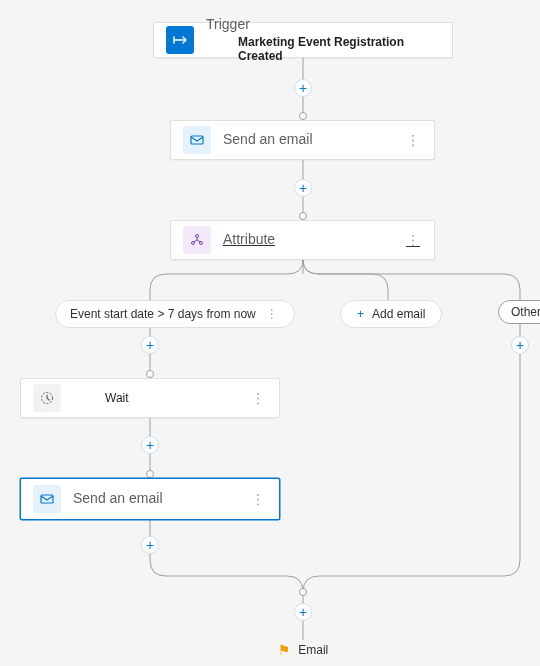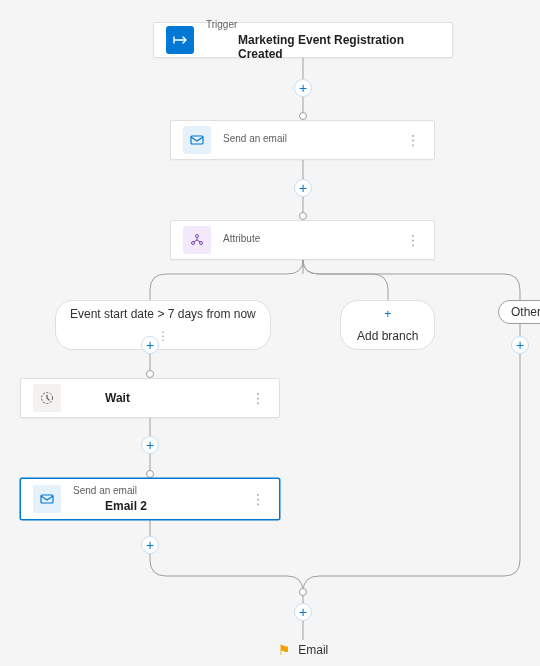--- a/index.html
+++ b/index.html
@@ -48,21 +48,21 @@
     align-items: center;
     justify-content: center;
     flex-shrink: 0;
   }
   .icon-box.trigger { background: #0078d4; }
   .icon-box.email   { background: #e5f1fb; }
   .icon-box.attr    { background: #f3e9fb; }
   .icon-box.wait    { background: #f3f2f1; }
   .node .text { flex: 1; min-width: 0; }
   .node .text .label {
-    font-size: 10px;
+    font-size: 14px;
     color: #605e5c;
     line-height: 1.2;
     margin-bottom: 2px;
   }
   .node .text .title {
     font-size: 12px;
     color: #201f1e;
     font-weight: 600;
     line-height: 1.2;
     margin-left: 32px;
@@ -107,21 +107,20 @@
     position: absolute;
     background: #fff;
     border: 1px solid #e1dfdd;
     border-radius: 18px;
     padding: 6px 14px;
     display: flex;
     align-items: center;
     gap: 8px;
     font-size: 12px;
     color: #323130;
-    flex-direction: column;
   }
   .pill .more { color: #a19f9d; cursor: pointer; padding: 0 2px; }
 
   
   .exit {
     position: absolute;
     display: flex;
     align-items: center;
     gap: 8px;
     font-size: 12px;
@@ -186,21 +185,21 @@
     </div>
     <div class="text">
       <div class="label">Send an email</div>
     </div>
     <div class="more">⋮</div>
   </div>
 
   <div class="add-btn" style="left:303px; top:188px;">+</div>
   <div class="node-dot" style="left:303px; top:216px;"></div>
 
-  <div class="node" style="left:170px; top:220px; width:265px; height:40px; padding:6px 12px;">
+  <div class="node" style="left:170px; top:220px; width:265px; height:40px; padding:6px 12px;text-decoration:underline;">
     <div class="icon-box attr">
       <svg width="14" height="14" viewBox="0 0 14 14">
           <circle cx="7" cy="3" r="1.5" fill="none" stroke="#7b4bb7" stroke-width="1"></circle>
           <circle cx="3" cy="10" r="1.5" fill="none" stroke="#7b4bb7" stroke-width="1"></circle>
           <circle cx="11" cy="10" r="1.5" fill="none" stroke="#7b4bb7" stroke-width="1"></circle>
           <path d="M7 4.5 V7 M7 7 L3.5 9 M7 7 L10.5 9" stroke="#7b4bb7" stroke-width="1" fill="none"></path>
         </svg>
     </div>
     <div class="text">
       <div class="label">Attribute</div>
@@ -208,58 +207,57 @@
     <div class="more">⋮</div>
   </div>
 
   <div class="pill" style="left:55px; top:300px;">
     <span>Event start date &gt; 7 days from now</span>
     <span class="more">⋮</span>
   </div>
 
   <div class="pill" style="left:340px; top:300px; padding:6px 16px;">
     <span style="color:#0078d4; font-weight:400;">+</span>
-    <span>Add branch</span>
+    <span>Add email</span>
   </div>
 
   <div class="pill" style="left:498px; top:300px; padding:4px 12px; border-color:#a19f9d;">
     <span>Other</span>
   </div>
 
   <div class="add-btn" style="left:150px; top:345px;">+</div>
   <div class="node-dot" style="left:150px; top:374px;"></div>
 
   <div class="add-btn" style="left:520px; top:345px;">+</div>
 
   <div class="node" style="left:20px; top:378px; width:260px; height:40px; padding:6px 12px;">
     <div class="icon-box wait">
       <svg width="14" height="14" viewBox="0 0 14 14">
           <circle cx="7" cy="7" r="5.5" fill="none" stroke="#605e5c" stroke-width="1" stroke-dasharray="2 1.5"></circle>
           <path d="M7 4 V7 L9 9" stroke="#605e5c" stroke-width="1.2" fill="none" stroke-linecap="round"></path>
         </svg>
     </div>
     <div class="text">
-      <div class="title" style="font-weight:700;">Wait</div>
+      <div class="title" style="font-weight:400;">Wait</div>
     </div>
     <div class="more">⋮</div>
   </div>
 
   <div class="add-btn" style="left:150px; top:445px;">+</div>
   <div class="node-dot" style="left:150px; top:474px;"></div>
 
   <div class="node selected" style="left:20px; top:478px; width:260px; height:42px; padding:6px 12px;">
     <div class="icon-box email">
       <svg width="14" height="14" viewBox="0 0 14 14">
           <rect x="1" y="3" width="12" height="8" rx="1" fill="none" stroke="#0078d4" stroke-width="1.2"></rect>
           <path d="M1 4 L7 8 L13 4" stroke="#0078d4" stroke-width="1.2" fill="none"></path>
         </svg>
     </div>
     <div class="text">
       <div class="label">Send an email</div>
-      <div class="title">Email 2</div>
     </div>
     <div class="more">⋮</div>
   </div>
 
   <div class="add-btn" style="left:150px; top:545px;">+</div>
 
   <div class="node-dot" style="left:303px; top:592px;"></div>
   <div class="add-btn" style="left:303px; top:612px;">+</div>
 
   <div class="exit" style="left:303px; top:642px;">

